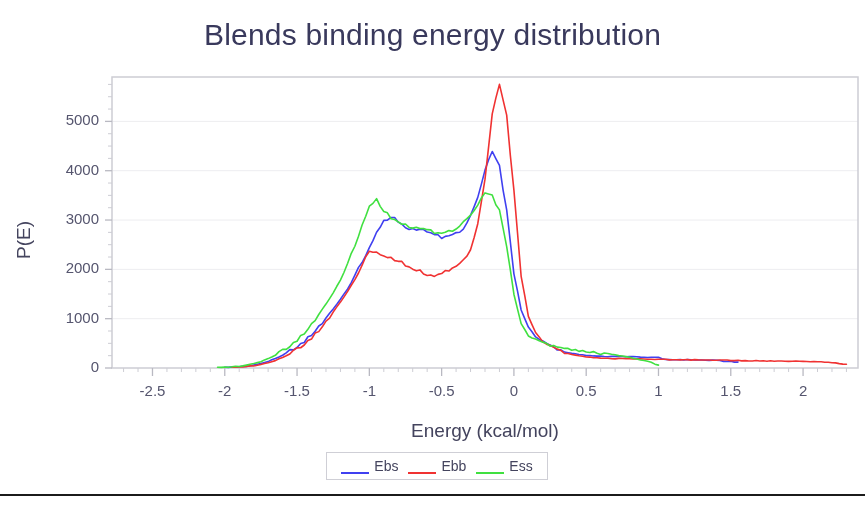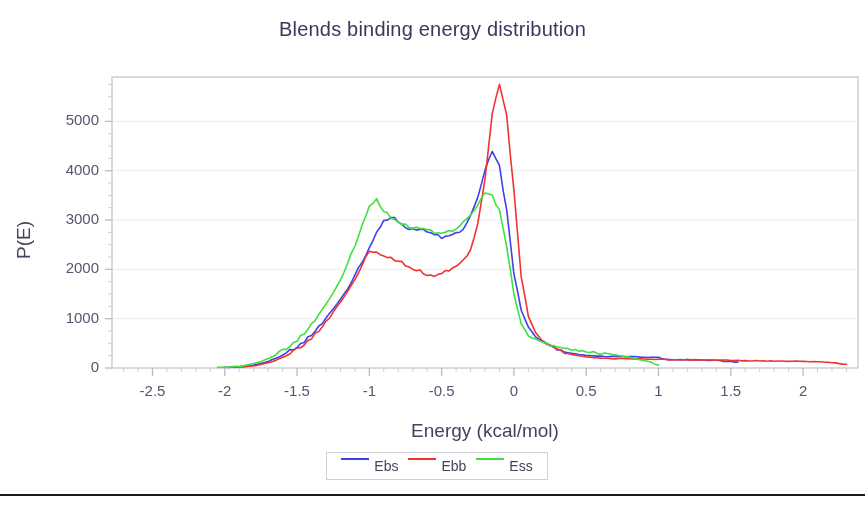--- a/index.html
+++ b/index.html
@@ -28,21 +28,21 @@
     width: 865px;
     height: 2px;
     background: #1b1b1b;
   }
   #chart-title {
     position: absolute;
     left: 0;
     top: 18px;
     width: 865px;
     text-align: center;
-    font-size: 20px;
+    font-size: 30px;
     color: #39395c;
     letter-spacing: 0.2px;
     white-space: nowrap;
   }
   #plot-svg {
     position: absolute;
     left: 0;
     top: 0;
   }
   .tick-label-y {
@@ -72,21 +72,21 @@
     border: 1px solid #cfcfd6;
     background: #ffffff;
     box-sizing: border-box;
     display: flex;
     align-items: center;
     justify-content: center;
     gap: 10px;
   }
   .legend-entry {
     display: flex;
-    align-items: flex-start;
+    align-items: flex-end;
     gap: 5px;
   }
   .legend-swatch {
     width: 28px;
     height: 2px;
     display: block;
   }
   .legend-text {
     font-size: 14px;
     color: #44445e;

